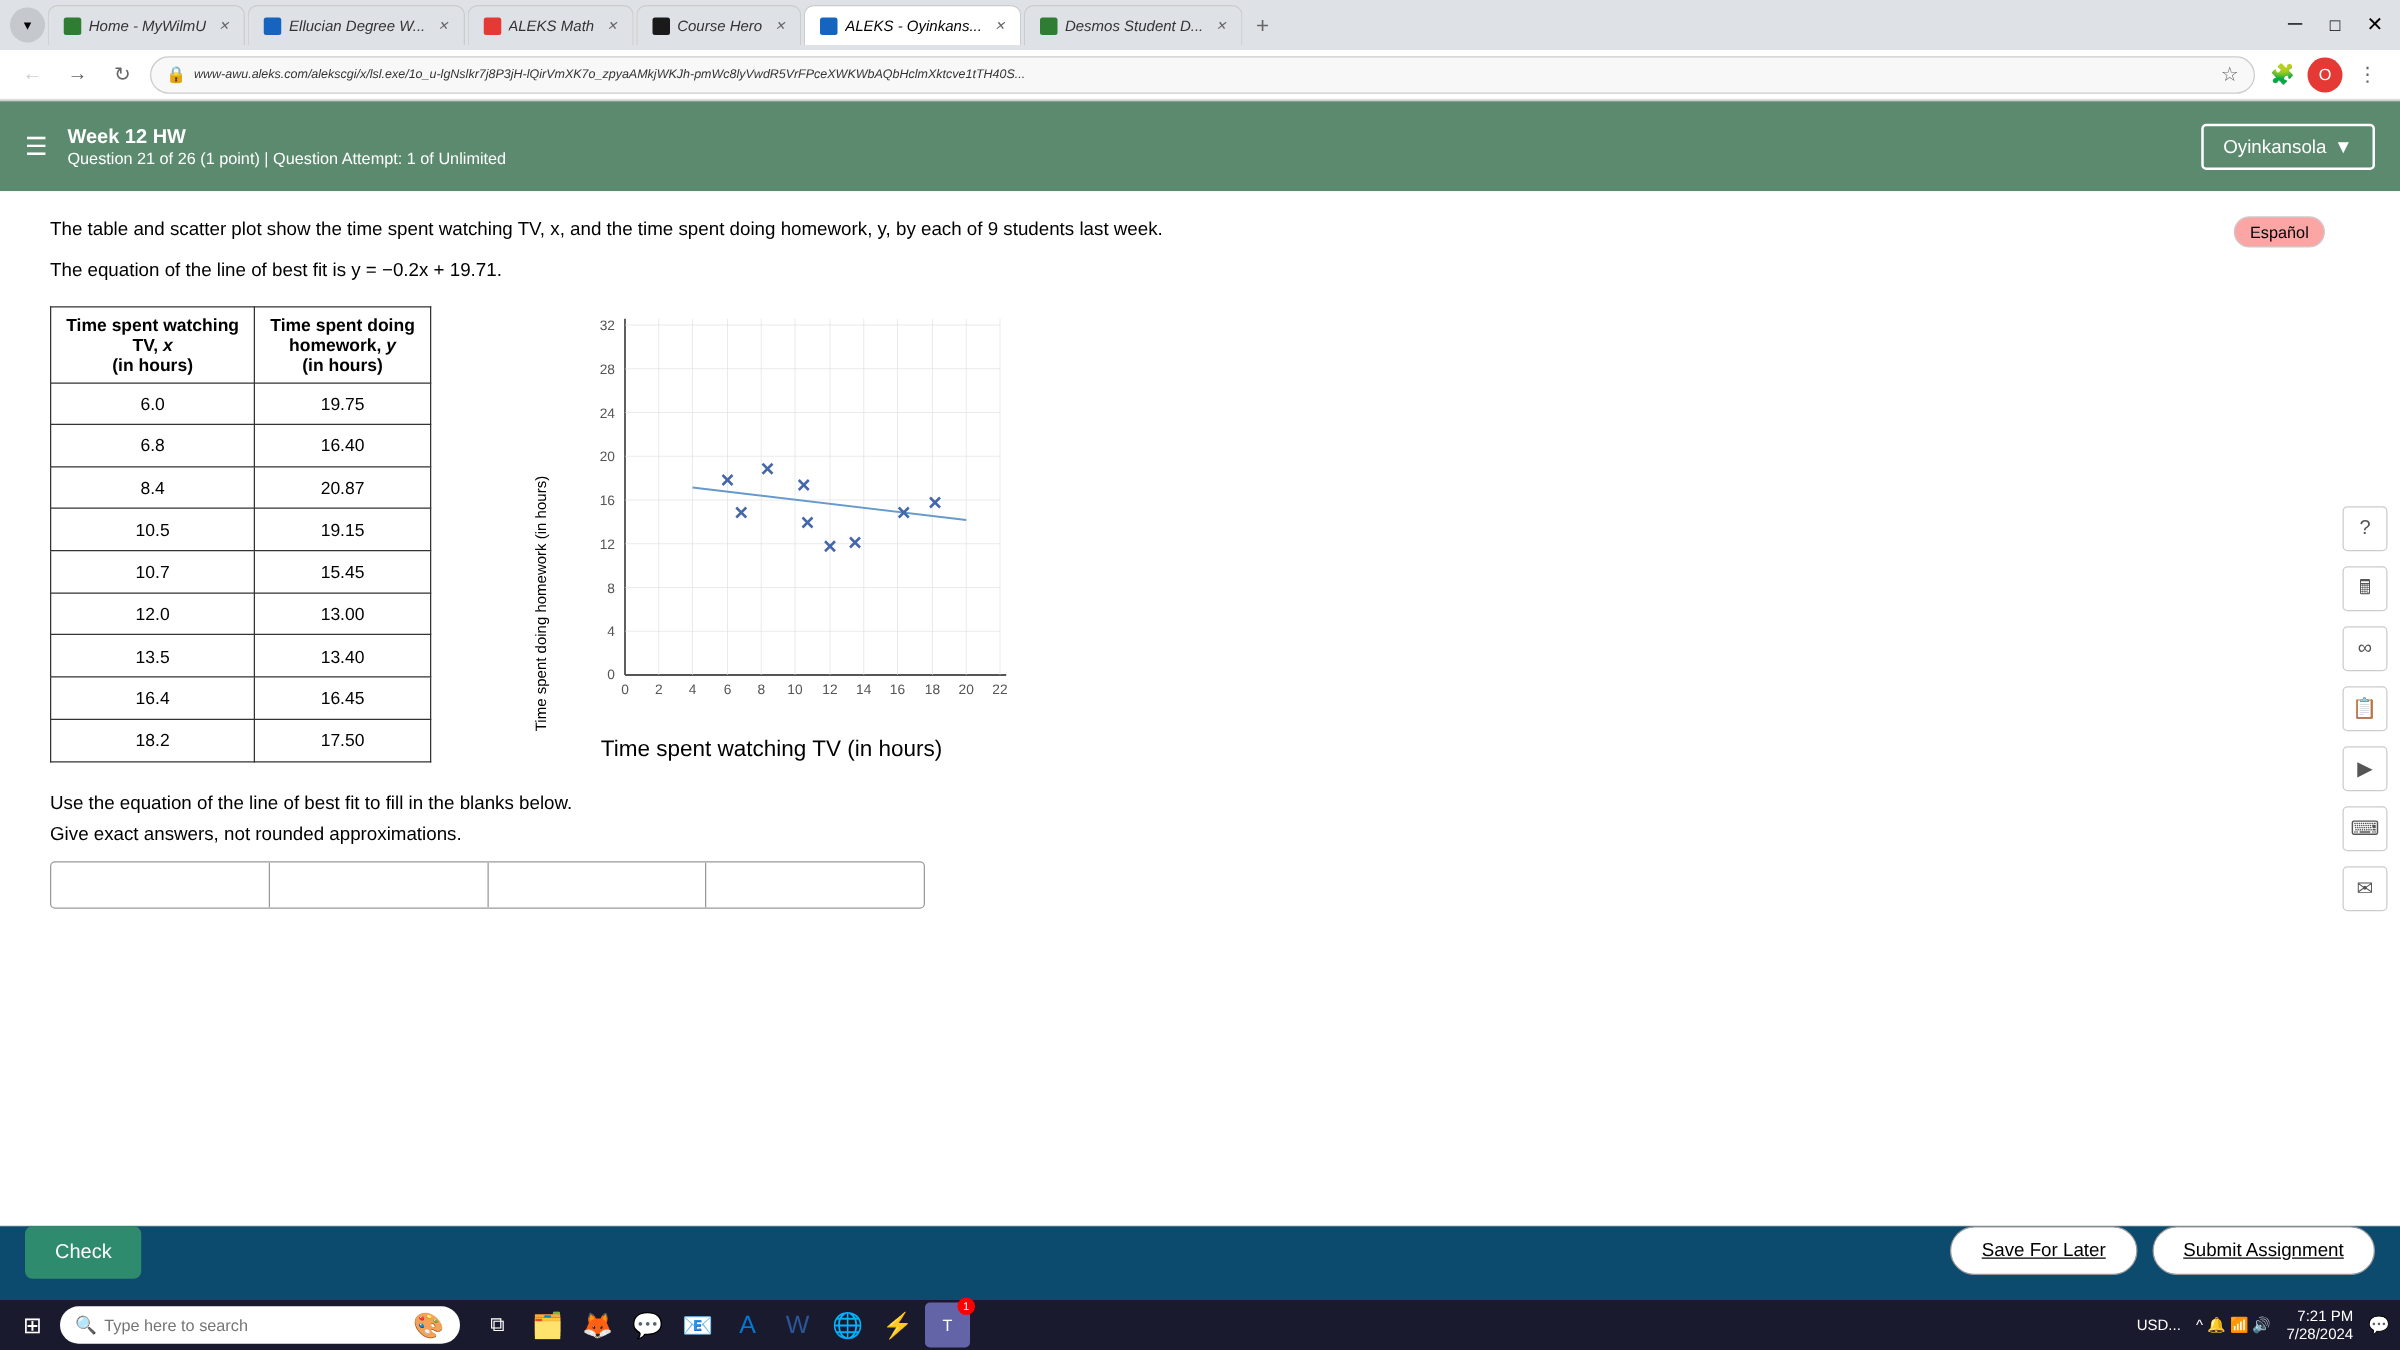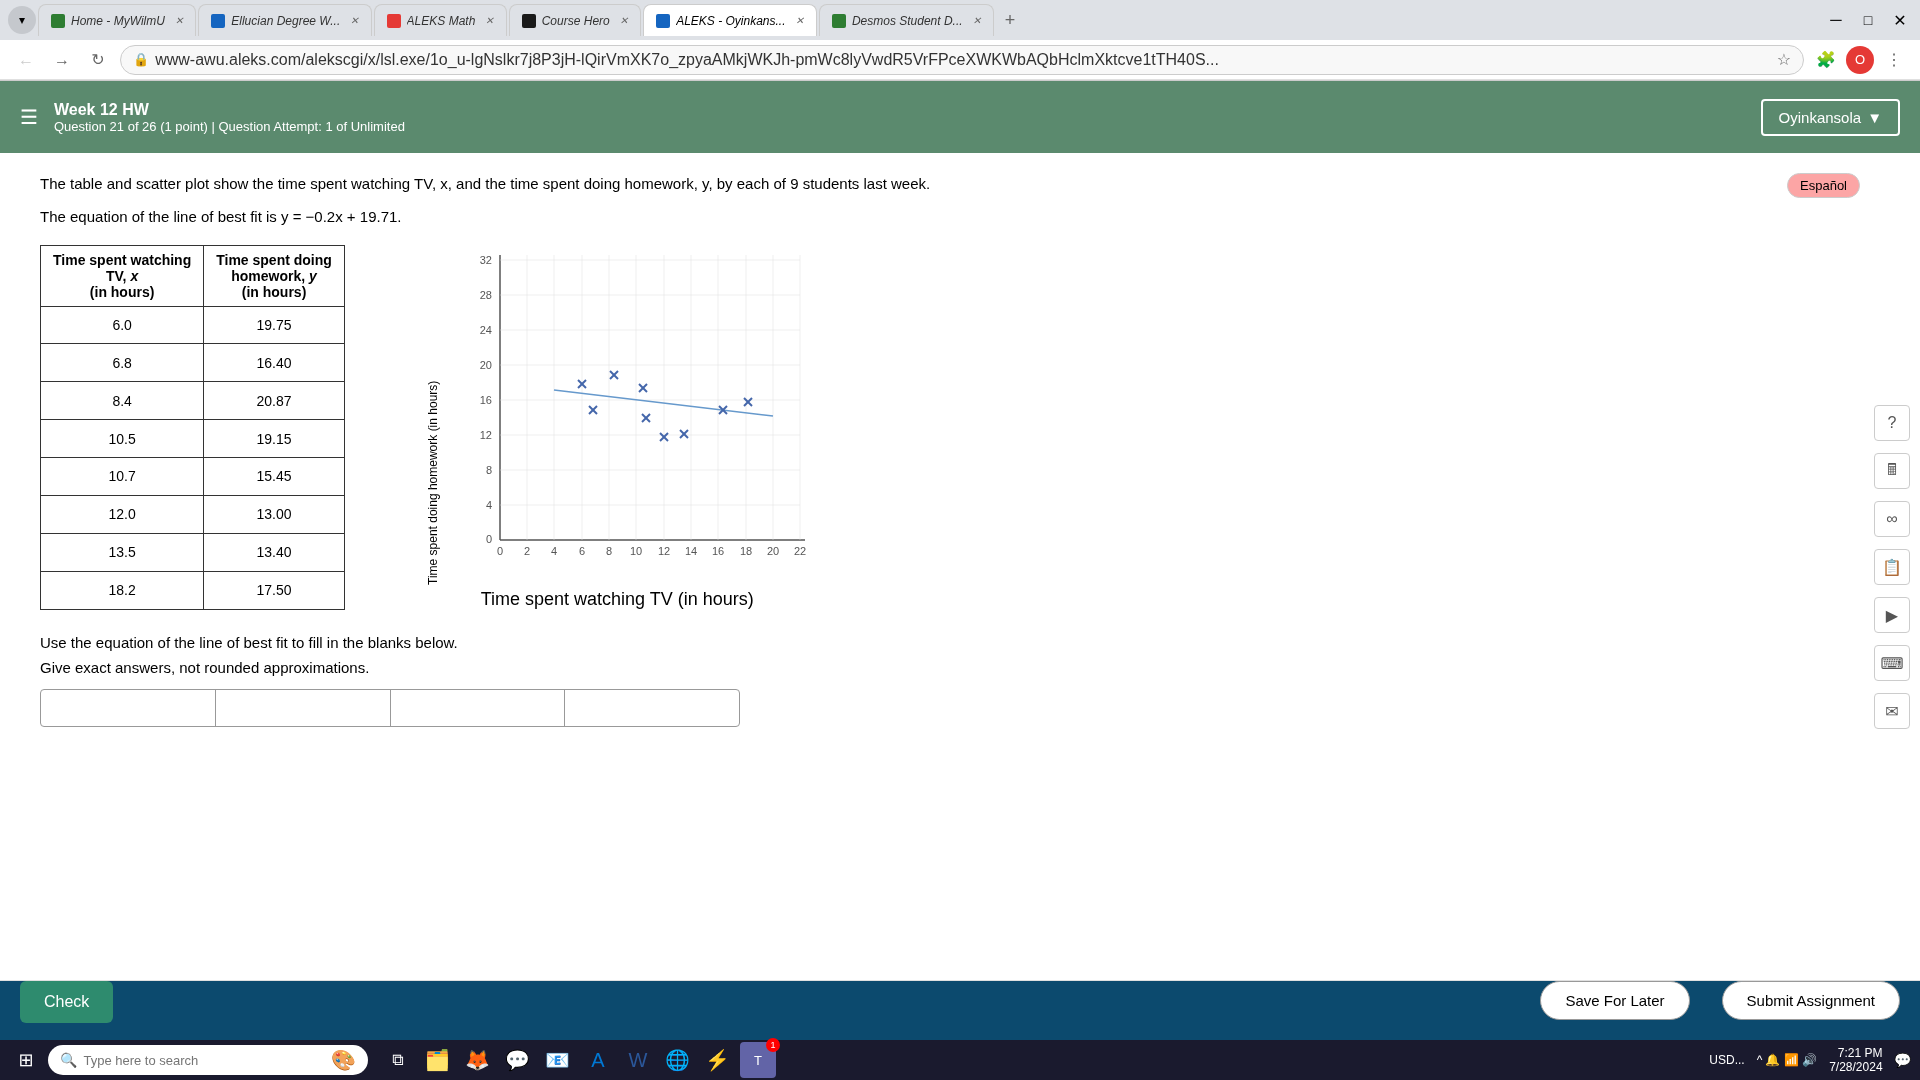--- a/index.html
+++ b/index.html
@@ -42,21 +42,21 @@
     .nav-btn {
       width: 28px; height: 28px; display: flex; align-items: center; justify-content: center;
       color: #666; cursor: pointer; border-radius: 50%; font-size: 16px;
     }
     .nav-btn.disabled { color: #ccc; cursor: default; }
     .address-bar {
       flex: 1; height: 30px; border: 1px solid #ccc; border-radius: 16px;
       padding: 0 12px; font-size: 12px; background: #f8f8f8;
       display: flex; align-items: center; gap: 6px;
     }
-    .address-text { flex: 1; font-size: 16px; color: #333; white-space: nowrap; overflow: hidden; text-overflow: ellipsis; }
+    .address-text { flex: 1; font-size: 10px; color: #333; white-space: nowrap; overflow: hidden; text-overflow: ellipsis; font-style: italic; }
     .nav-icons { display: flex; gap: 6px; align-items: center; }
     .nav-icon { width: 28px; height: 28px; display: flex; align-items: center; justify-content: center; color: #666; cursor: pointer; border-radius: 50%; font-size: 16px; }
 
     
     .aleks-header {
       background: #5b8a6e;
       color: white;
       display: flex;
       align-items: center;
       padding: 0 20px;
@@ -118,21 +118,21 @@
       position: absolute; bottom: 40px; left: 0; right: 0;
       height: 60px; background: #0c4a6e;
       display: flex; align-items: flex-start; justify-content: space-between;
       padding: 0 20px;
       border-top: 1px solid #e0e0e0;
     }
     .check-btn {
       background: #2e8b6e; color: white; border: none;
       padding: 12px 24px; border-radius: 6px; font-size: 16px; cursor: pointer;
     }
-    .footer-right { display: flex; gap: 32px; }
+    .footer-right { display: flex; gap: 12px; text-decoration: underline; }
     .save-btn, .submit-btn {
       border: 1px solid #999; background: white; padding: 10px 24px;
       border-radius: 20px; font-size: 15px; cursor: pointer;
     }
 
     
     .copyright-bar {
       position: absolute; bottom: 0; left: 0; right: 0;
       height: 40px; background: #f5f5f5;
       display: flex; align-items: center; justify-content: flex-end;
@@ -322,20 +322,24 @@
           </tr>
           <tr>
             <td>12.0</td>
             <td>13.00</td>
           </tr>
           <tr>
             <td>13.5</td>
             <td>13.40</td>
           </tr>
           <tr>
+            <td>16.4</td>
+            <td>16.45</td>
+          </tr>
+          <tr>
             <td>18.2</td>
             <td>17.50</td>
           </tr>
         </tbody>
     </table>
 
     <div class="chart-container">
       <div style="display:flex; gap:8px;">
         <div style="display:flex; align-items:center; font-size:12px; writing-mode:vertical-rl; transform:rotate(180deg); white-space:pre; text-align:center; line-height:1.4;">Time spent doing homework (in hours)</div>
         <svg width="360" height="340">

